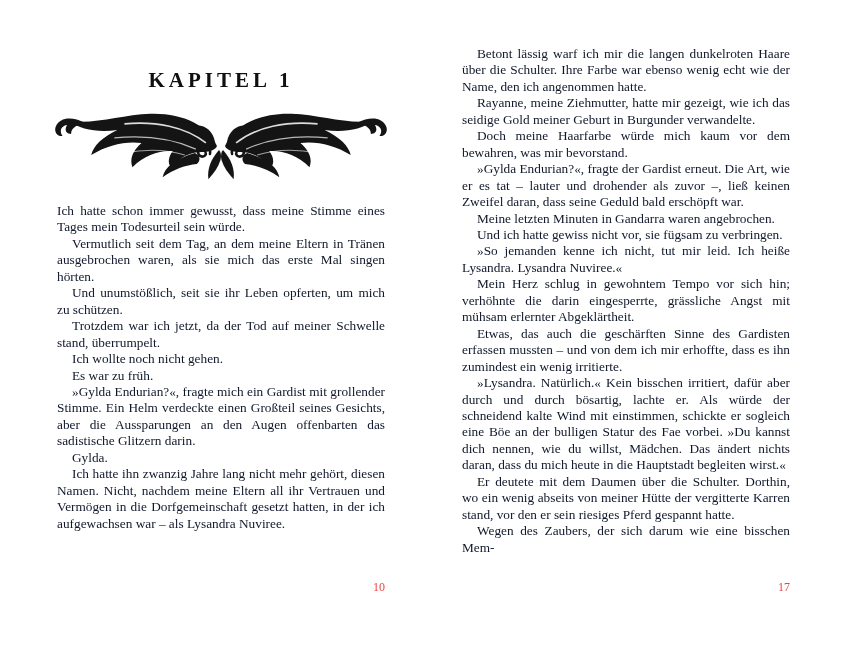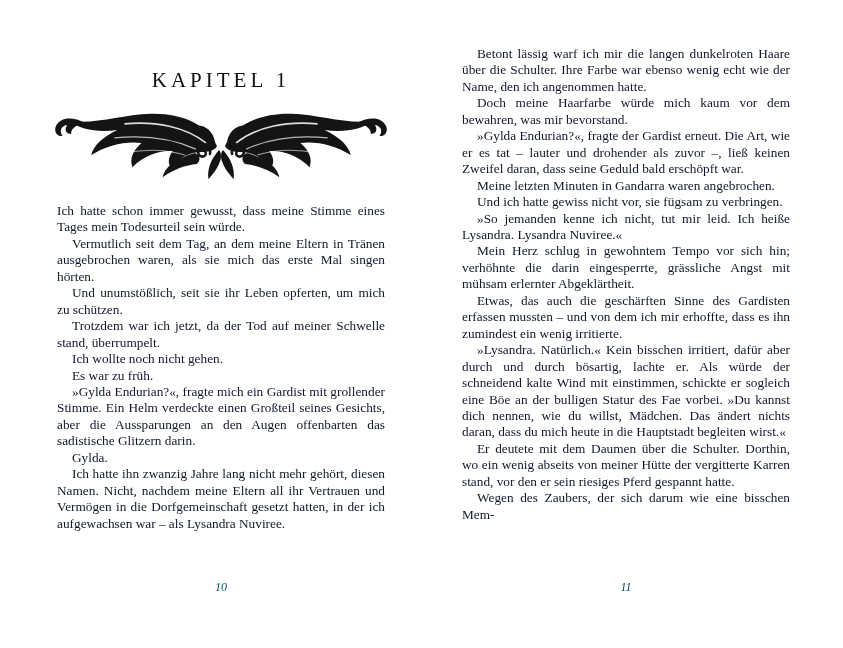--- a/index.html
+++ b/index.html
@@ -13,21 +13,21 @@
     color:#1d1d1d;
   }
   .page { position:absolute; top:0; width:328px; height:648px; }
   .page-left  { left:57px; }
   .page-right { left:462px; }
 
   .chapter-title {
     position:absolute; top:68px; left:0; width:328px;
     text-align:center;
     font-family:"Liberation Serif", serif;
-    font-weight:400;
+    font-weight:700;
     font-size:21px;
     letter-spacing:4px;
     color:#101010;
   }
   .ornament {
     position:absolute; top:102px; left:-2px;
     width:332px; height:84px;
   }
   .ornament svg { width:100%; height:100%; display:block; }
 
@@ -41,24 +41,23 @@
     color:#0f172a;
   }
   .body-left  { top:189px; }
   .body-right { top:46px; }
 
   .body-text p { margin:0; text-indent:15px; }
   .body-text p.no-indent { text-indent:0;margin-top:14px; }
 
   .page-number {
     position:absolute; top:580px; left:0; width:328px;
-    text-align:center;
+    text-align:right;
     font-size:12px;
-    color:#0c4a6e;
-    font-style:italic;
+    color:#ef4444;
   }
 </style>
 </head>
 <body>
 
 <div class="spread">
 
   <div class="page page-left">
 
     <div class="chapter-title">KAPITEL 1</div>
@@ -109,28 +108,29 @@
       <p>Ich hatte ihn zwanzig Jahre lang nicht mehr gehört, diesen Namen. Nicht, nachdem meine Eltern all ihr Vertrauen und Vermögen in die Dorfgemeinschaft gesetzt hatten, in der ich aufgewachsen war – als Lysandra Nuviree.</p>
     </div>
 
     <div class="page-number">10</div>
   </div>
 
   <div class="page page-right">
 
     <div class="body-text body-right">
       <p>Betont lässig warf ich mir die langen dunkelroten Haare über die Schulter. Ihre Farbe war ebenso wenig echt wie der Name, den ich angenommen hatte.</p>
+      <p>Rayanne, meine Ziehmutter, hatte mir gezeigt, wie ich das seidige Gold meiner Geburt in Burgunder verwandelte.</p>
       <p>Doch meine Haarfarbe würde mich kaum vor dem bewahren, was mir bevorstand.</p>
       <p>»Gylda Endurian?«, fragte der Gardist erneut. Die Art, wie er es tat – lauter und drohender als zuvor –, ließ keinen Zweifel daran, dass seine Geduld bald erschöpft war.</p>
       <p>Meine letzten Minuten in Gandarra waren angebrochen.</p>
       <p>Und ich hatte gewiss nicht vor, sie fügsam zu verbringen.</p>
       <p>»So jemanden kenne ich nicht, tut mir leid. Ich heiße Lysandra. Lysandra Nuviree.«</p>
       <p>Mein Herz schlug in gewohntem Tempo vor sich hin; verhöhnte die darin eingesperrte, grässliche Angst mit mühsam erlernter Abgeklärtheit.</p>
       <p>Etwas, das auch die geschärften Sinne des Gardisten erfassen mussten – und von dem ich mir erhoffte, dass es ihn zumindest ein wenig irritierte.</p>
       <p>»Lysandra. Natürlich.« Kein bisschen irritiert, dafür aber durch und durch bösartig, lachte er. Als würde der schneidend kalte Wind mit einstimmen, schickte er sogleich eine Böe an der bulligen Statur des Fae vorbei. »Du kannst dich nennen, wie du willst, Mädchen. Das ändert nichts daran, dass du mich heute in die Hauptstadt begleiten wirst.«</p>
       <p>Er deutete mit dem Daumen über die Schulter. Dorthin, wo ein wenig abseits von meiner Hütte der vergitterte Karren stand, vor den er sein riesiges Pferd gespannt hatte.</p>
       <p>Wegen des Zaubers, der sich darum wie eine bisschen Mem-</p>
     </div>
 
-    <div class="page-number">11</div>
+    <div class="page-number">17</div>
   </div>
 
 </div>
 
 </body></html>

